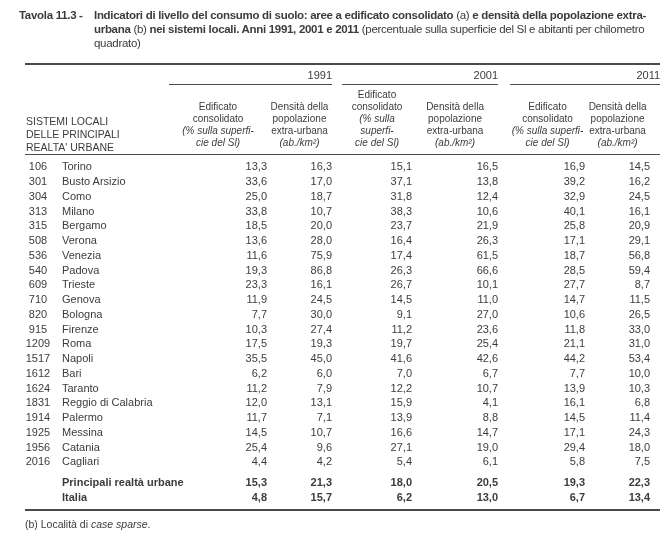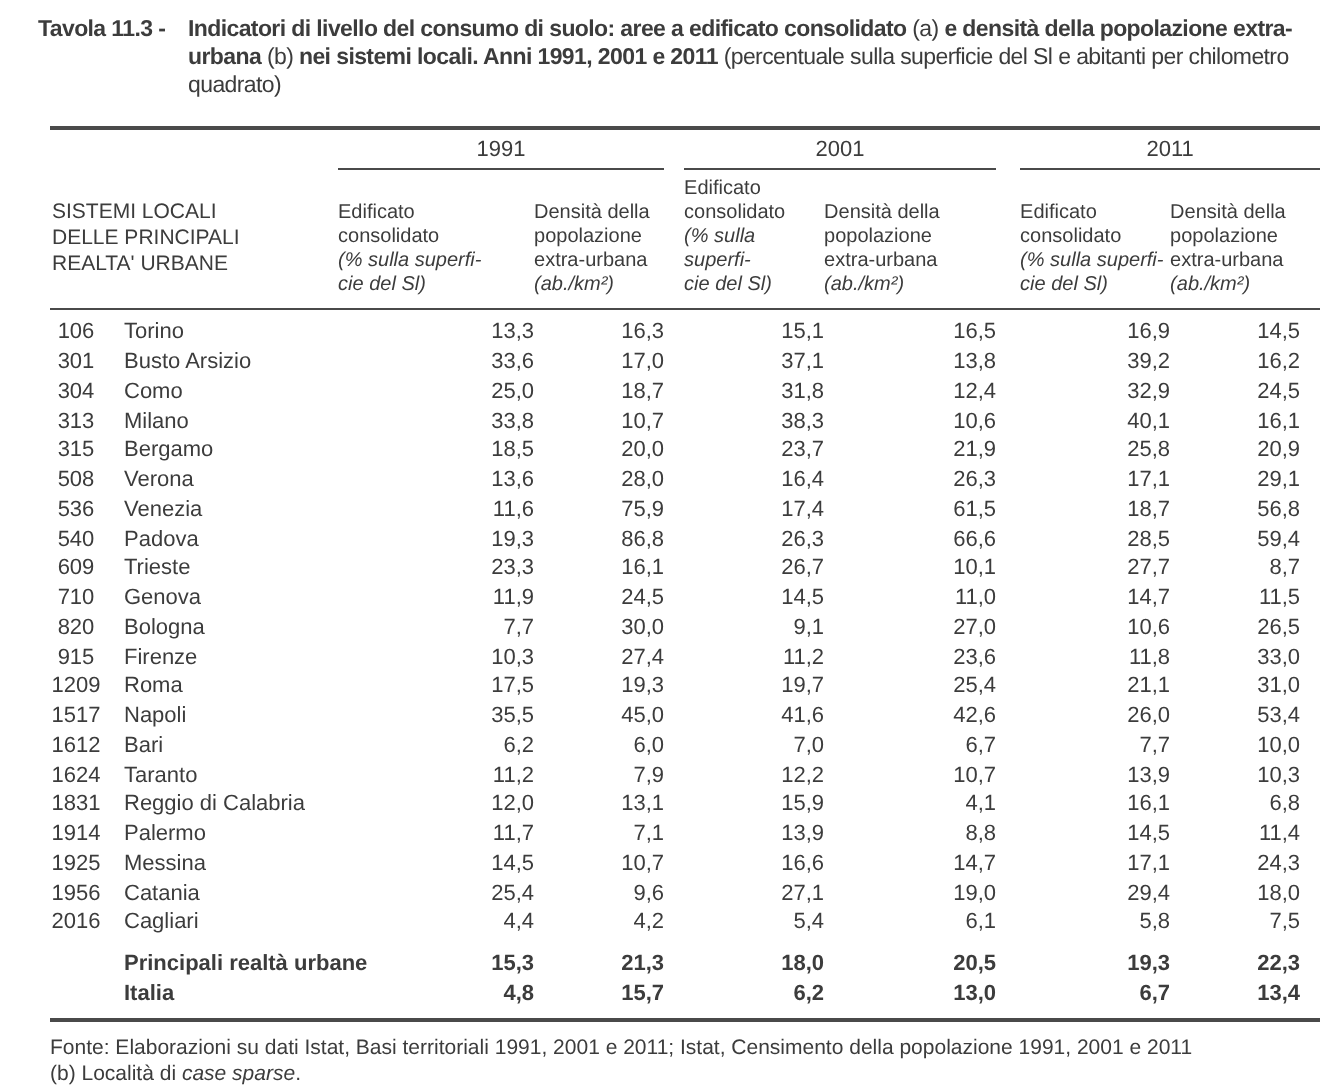--- a/index.html
+++ b/index.html
@@ -20,31 +20,31 @@
   
   table.tav {
     margin:13px 0 0 25px; width:635px;
     border-collapse:collapse; table-layout:fixed;
     border-top:2px solid var(--rule,#4a4a4a);
     border-bottom:2px solid var(--rule,#4a4a4a);
   }
   td, th { padding:0; margin:0; }
   
   th.year {
-    font-weight:normal; font-size:11px; text-align:center;
+    font-weight:normal; font-size:11px; text-align:right;
     padding:4px 0 3px 0; border-bottom:1px solid var(--rule,#4a4a4a);
   }
   th.gap  { border-bottom:1px solid var(--rule,#4a4a4a); }
   th.stub {
     text-align:left; vertical-align:bottom; font-weight:normal;
-    font-size:10.5px; line-height:13px; padding:0 0 15px 1px;
+    font-size:10.5px; line-height:13px; padding:0 0 0 1px;
     border-bottom:1px solid var(--rule,#4a4a4a);
   }
   tr.hdr th {
-    font-weight:normal; font-size:10px; line-height:12px; text-align:left;
+    font-weight:normal; font-size:10px; line-height:12px; text-align:center;
     vertical-align:bottom; padding:4px 0 5px 0;
     border-bottom:1px solid var(--rule,#4a4a4a);
   }
   tr.hdr th.pr { padding-right:10px; }
   .it { font-style:italic; }
   
   tbody td {
     font-size:11px; line-height:14.75px; white-space:nowrap; overflow:visible;
   }
   tbody tr:first-child td { padding-top:4px;margin-left:31px; }
@@ -293,21 +293,21 @@
         </tr>
         <tr class="trow">
           <td class="code">1517</td>
           <td class="name">Napoli</td>
           <td class="v">35,5</td>
           <td class="v">45,0</td>
           <td class="gapc"></td>
           <td class="v">41,6</td>
           <td class="v">42,6</td>
           <td class="gapc"></td>
-          <td class="v">26,0</td>
+          <td class="v">44,2</td>
           <td class="v pr">53,4</td>
         </tr>
         <tr class="trow">
           <td class="code">1612</td>
           <td class="name">Bari</td>
           <td class="v">6,2</td>
           <td class="v">6,0</td>
           <td class="gapc"></td>
           <td class="v">7,0</td>
           <td class="v">6,7</td>
@@ -408,17 +408,16 @@
           <td class="v">6,2</td>
           <td class="v">13,0</td>
           <td class="gapc"></td>
           <td class="v">6,7</td>
           <td class="v pr">13,4</td>
         </tr>
       </tbody>
   </table>
 
   <div class="footer">
-    <div class="line">Fonte: Elaborazioni su dati Istat, Basi territoriali 1991, 2001 e 2011; Istat, Censimento della popolazione 1991, 2001 e 2011</div>
     <div class="line"><span>(b) Località di </span><i>case sparse</i><span>.</span></div>
   </div>
 
 </div>
 
 </body></html>

